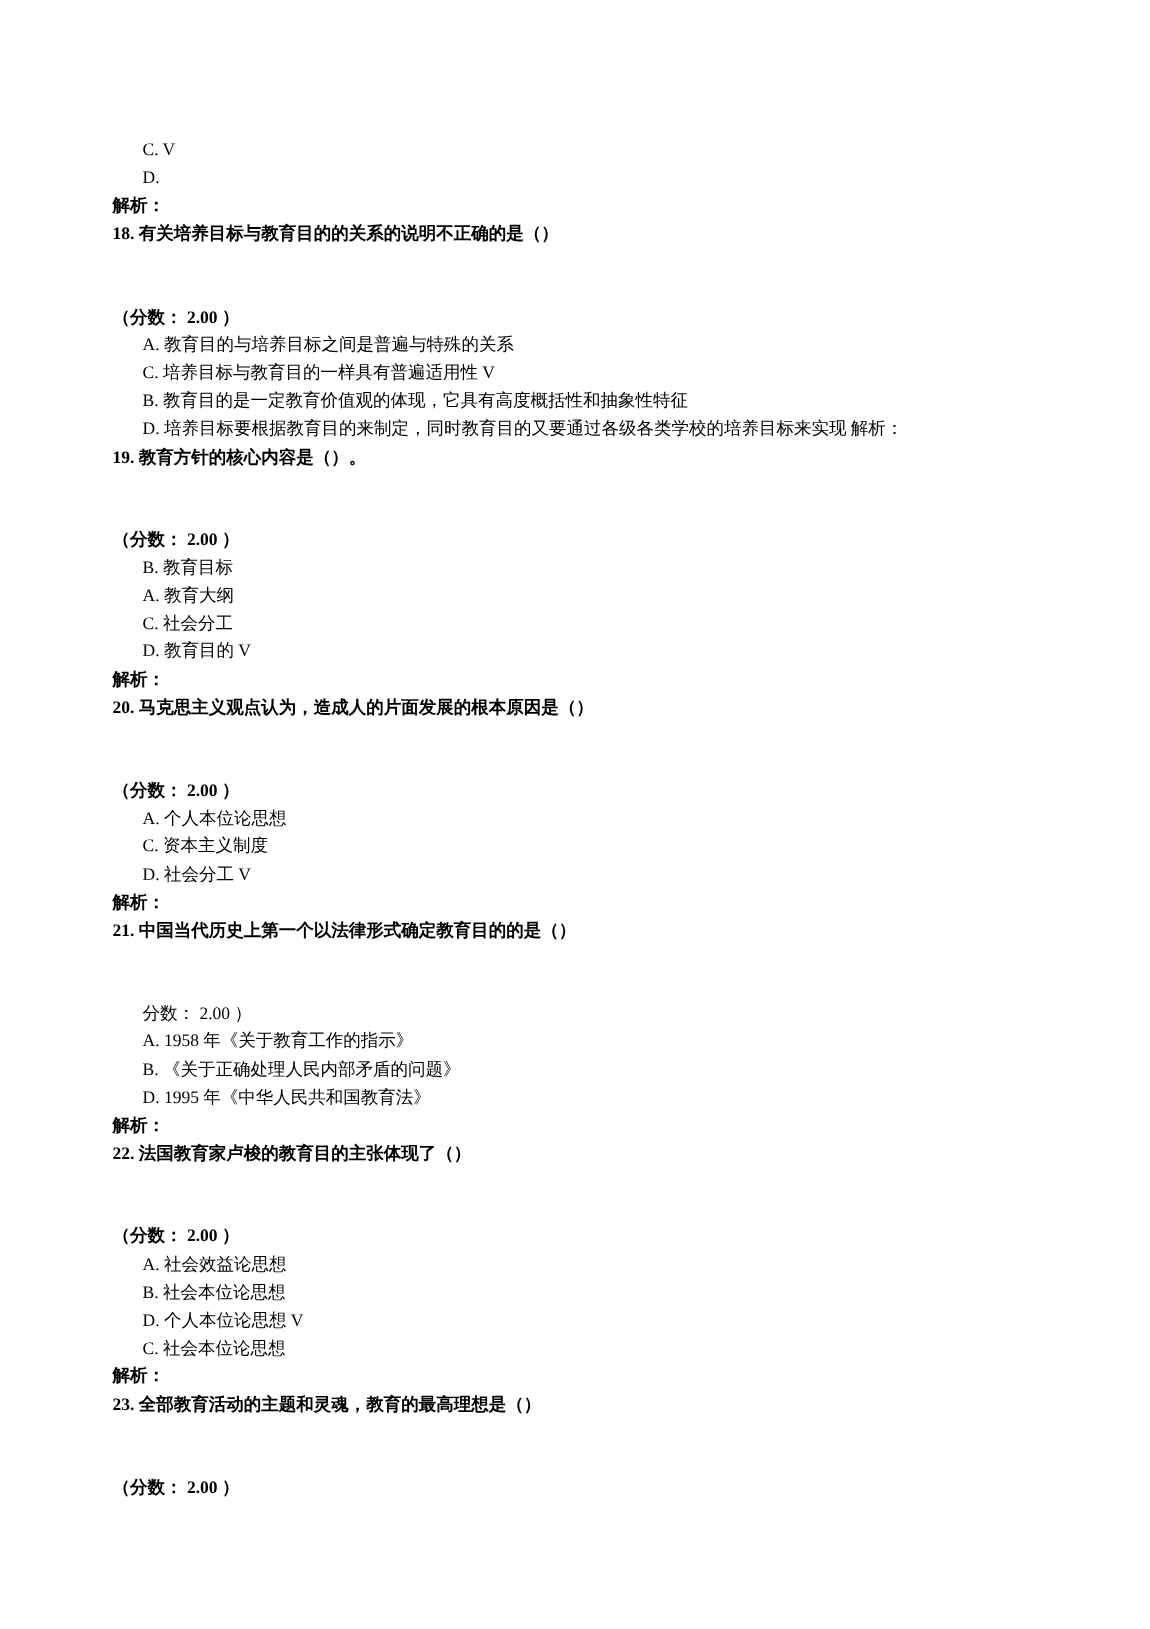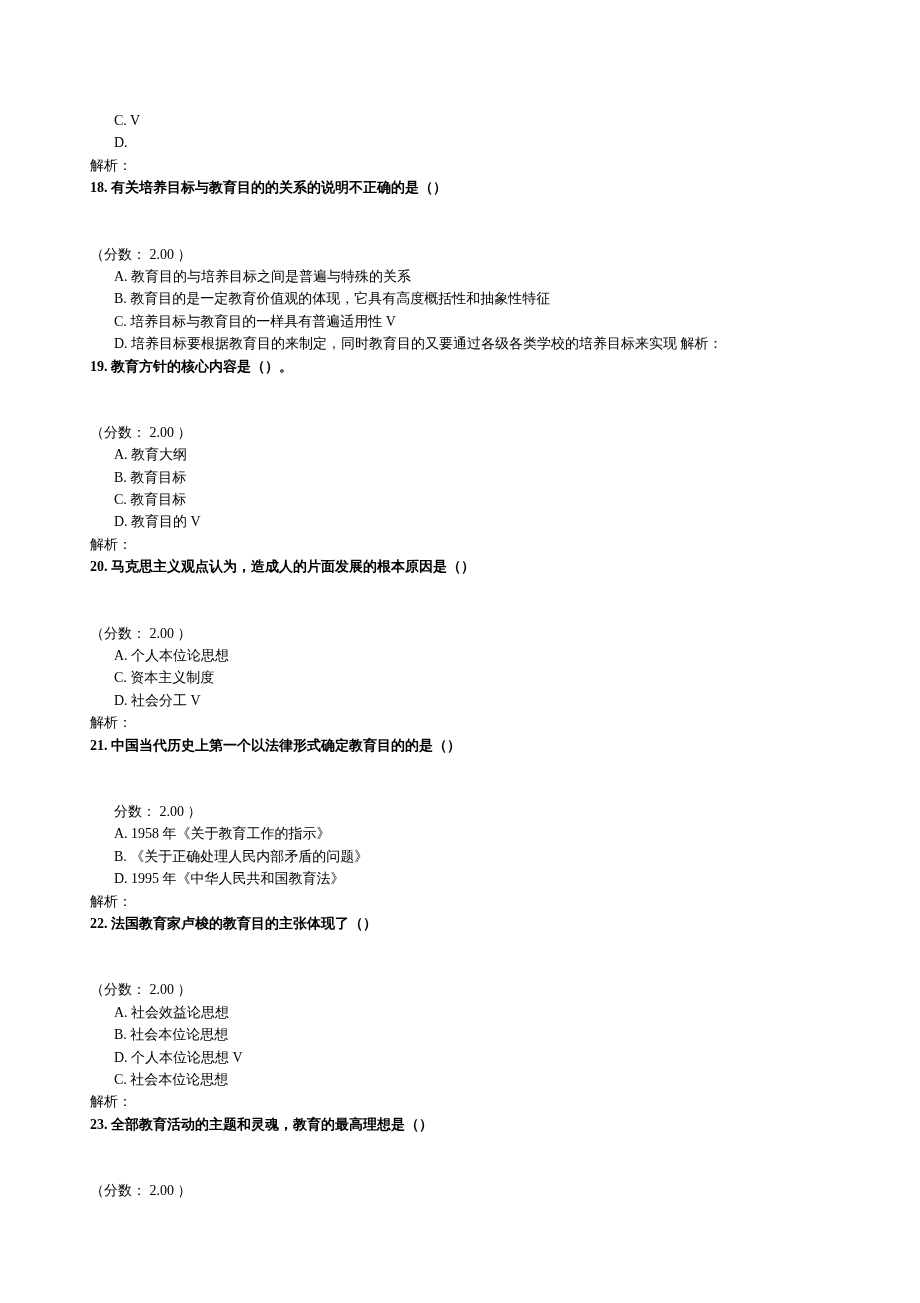--- a/index.html
+++ b/index.html
@@ -15,49 +15,50 @@
     width: 920px;
     min-height: 1303px;
     padding: 110px 90px 60px 90px;
     box-sizing: border-box;
   }
   .option {
     padding-left: 24px;
   }
   .label {
     padding-left: 0;
+    font-weight: bold;
   }
   .question {
     padding-left: 0;
     font-weight: bold;
   }
   .spacer {
     height: 44px;
   }
 </style>
 </head>
 <body>
 
 <div class="page" id="page">
     <div class="option">C.   V</div>
     <div class="option">D.</div>
     <div class="label">解析：</div>
     <div class="question">18.  有关培养目标与教育目的的关系的说明不正确的是（）</div>
     <div class="spacer"></div>
     <div class="label">（分数：  2.00 ）</div>
     <div class="option">A.  教育目的与培养目标之间是普遍与特殊的关系</div>
+    <div class="option">C.  培养目标与教育目的一样具有普遍适用性  V</div>
     <div class="option">B.  教育目的是一定教育价值观的体现，它具有高度概括性和抽象性特征</div>
-    <div class="option">C.  培养目标与教育目的一样具有普遍适用性  V</div>
     <div class="option">D.  培养目标要根据教育目的来制定，同时教育目的又要通过各级各类学校的培养目标来实现  解析：</div>
     <div class="question">19.  教育方针的核心内容是（）。</div>
     <div class="spacer"></div>
     <div class="label">（分数：  2.00 ）</div>
+    <div class="option">B.  教育目标</div>
     <div class="option">A.  教育大纲</div>
-    <div class="option">B.  教育目标</div>
-    <div class="option">C.  教育目标</div>
+    <div class="option">C.  社会分工</div>
     <div class="option">D.  教育目的  V</div>
     <div class="label">解析：</div>
     <div class="question">20.  马克思主义观点认为，造成人的片面发展的根本原因是（）</div>
     <div class="spacer"></div>
     <div class="label">（分数：  2.00 ）</div>
     <div class="option">A.  个人本位论思想</div>
     <div class="option">C.  资本主义制度</div>
     <div class="option">D.  社会分工  V</div>
     <div class="label">解析：</div>
     <div class="question">21.  中国当代历史上第一个以法律形式确定教育目的的是（）</div>

